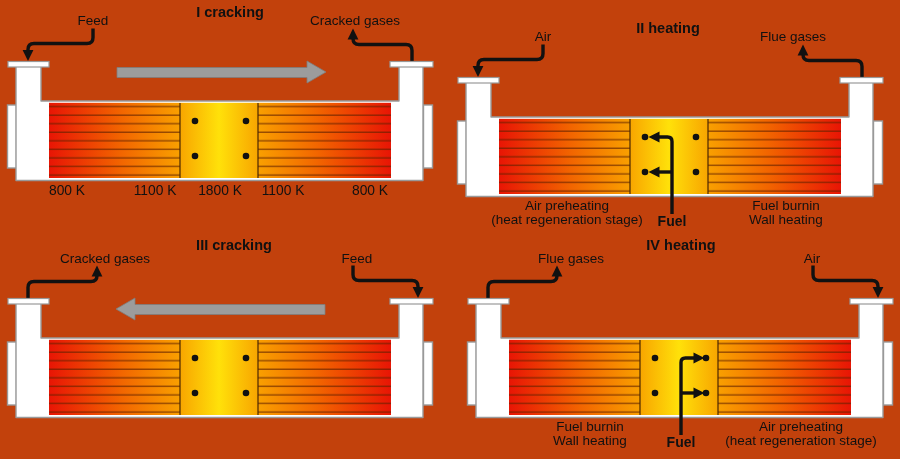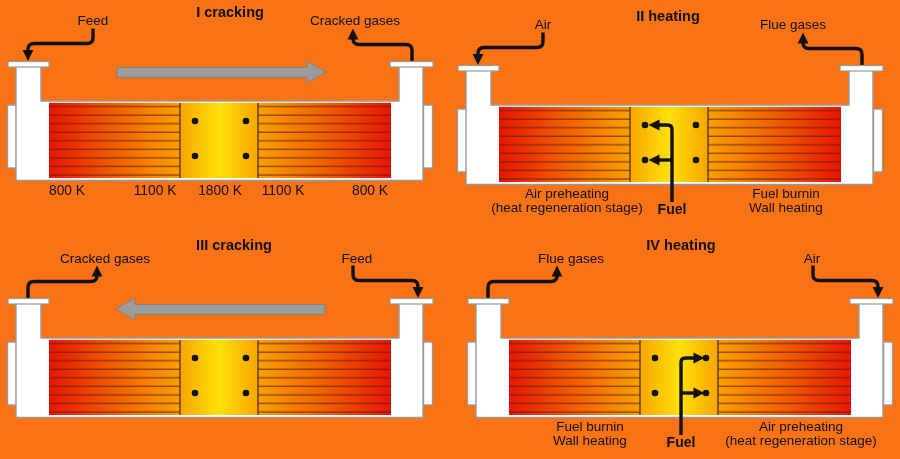--- a/index.html
+++ b/index.html
@@ -1,16 +1,16 @@
 <!DOCTYPE html>
 <html><head>
 <meta charset="utf-8">
 <style>
   html,body{margin:0;padding:0;background:#fff;}
-  .canvas{position:relative;width:900px;height:459px;background:#f97316;overflow:hidden;
+  .canvas{position:relative;width:900px;height:459px;background:#c2410c;overflow:hidden;
           font-family:"Liberation Sans",sans-serif;}
   .panel{position:absolute;width:450px;}
   .panel svg{display:block;}
   text{fill:#111;font-family:"Liberation Sans",sans-serif;}
   .t-title{font-size:14.5px;font-weight:bold;text-anchor:middle;}
   .t-label{font-size:13.5px;text-anchor:middle;}
   .t-temp{font-size:13.8px;text-anchor:middle;}
   .t-zone{font-size:13.5px;text-anchor:middle;}
   .t-fuel{font-size:14px;font-weight:bold;text-anchor:middle;}
 </style>
@@ -110,21 +110,21 @@
       <g>
         <text class="t-temp" x="67" y="195">800 K</text>
         <text class="t-temp" x="155" y="195">1100 K</text>
         <text class="t-temp" x="220" y="195">1800 K</text>
         <text class="t-temp" x="283" y="195">1100 K</text>
         <text class="t-temp" x="370" y="195">800 K</text>
       </g>
     </svg>
   </div>
 
-  <div class="panel" style="left:450px;top:4px">
+  <div class="panel" style="left:450px;top:16px">
     <svg width="450" height="230" viewBox="0 0 450 230">
       <text class="t-title" x="218" y="17">II heating</text>
       <text class="t-label" x="93" y="25">Air</text>
       <text class="t-label" x="343" y="25">Flue gases</text>
       <use href="#elbowInL"></use>
       <use href="#elbowOutR"></use>
       <use href="#vessel"></use>
       <use href="#fuelL"></use>
       <g>
         <text class="t-zone" x="117" y="194">Air preheating</text>

